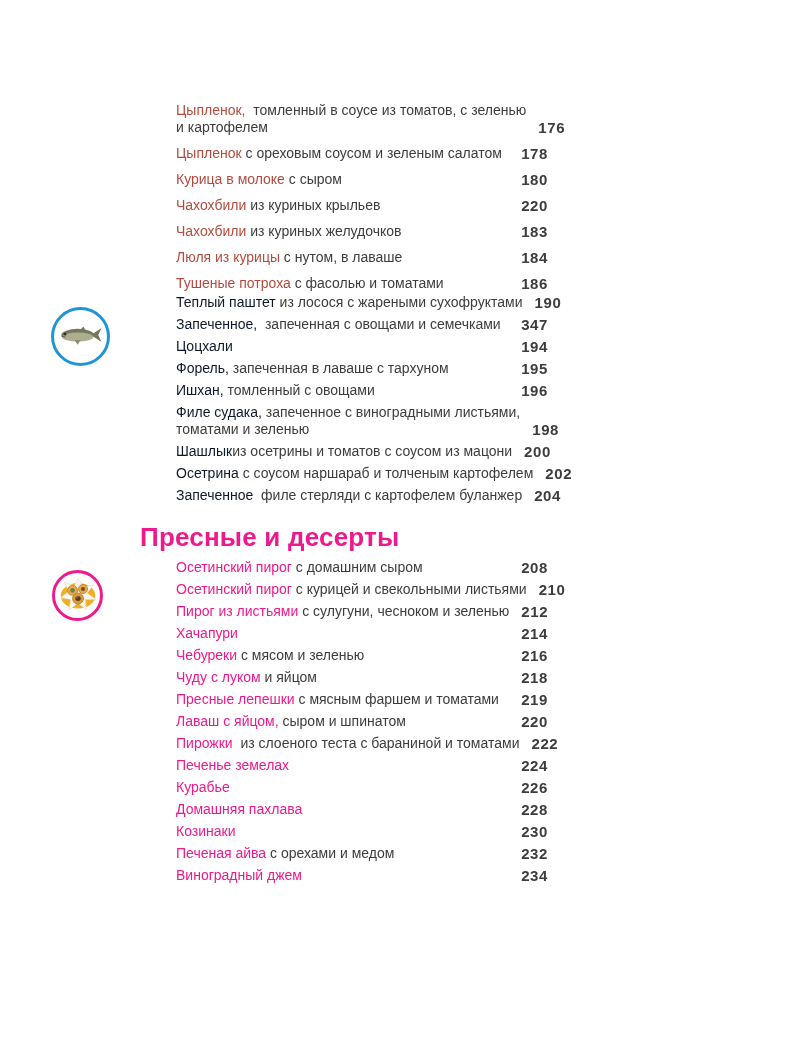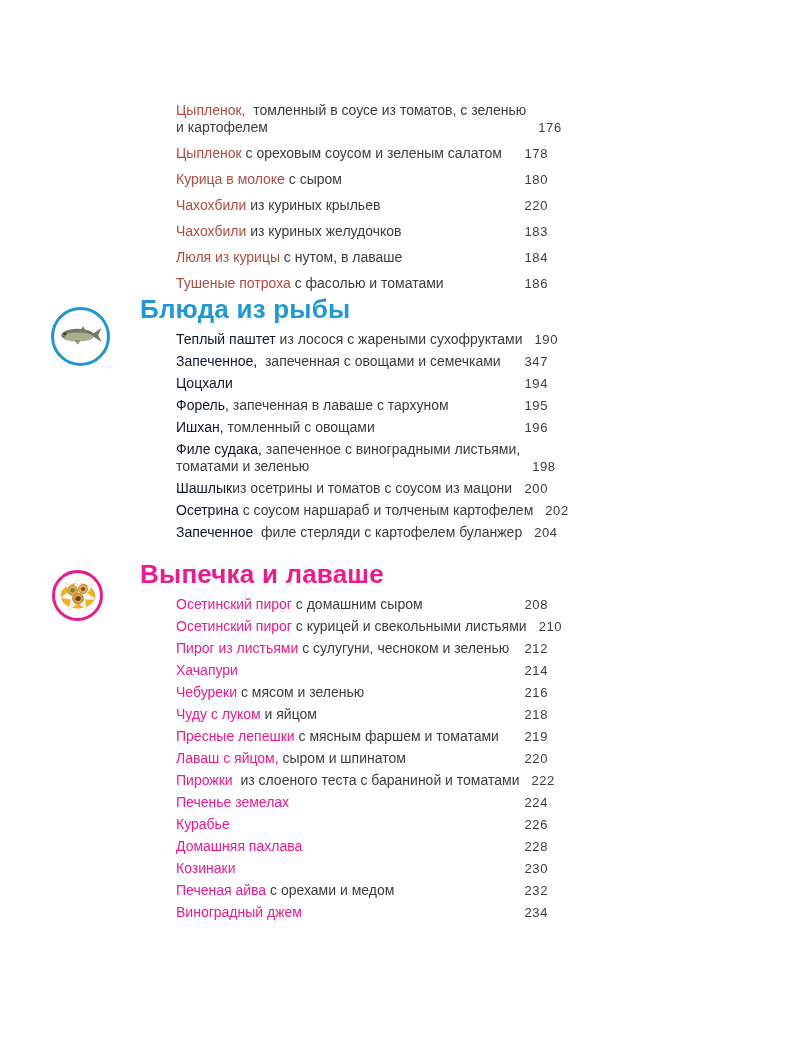--- a/index.html
+++ b/index.html
@@ -3,21 +3,21 @@
 <meta charset="utf-8">
 <style>
   html,body { margin:0; padding:0; background:#ffffff; }
   .page {
     position:relative; width:800px; height:1060px; background:#ffffff;
     font-family:"Liberation Sans", sans-serif; color:#3c3c3a; overflow:hidden;
   }
   .toc { position:absolute; left:140px; top:102px; width:408px; }
   .entry { display:flex; justify-content:space-between; align-items:flex-end;margin-left:36px; }
   .txt .ln { white-space:nowrap; font-size:14px; line-height:17px; }
-  .pg { font-size:13px; line-height:17px; letter-spacing:0.6px; color:#3c3c3a; padding-left:12px; }
+  .pg { font-size:15px; line-height:17px; letter-spacing:0.6px; color:#3c3c3a; padding-left:12px;font-weight:bold; }
   .sec-0 .entry + .entry { margin-top:9px; }
   .sec-1 .entry + .entry, .sec-2 .entry + .entry { margin-top:5px; }
   .sec-1 { margin-top:2px; }
   .sec-2 { margin-top:18px; }
   .heading { font-size:26px; line-height:30px; font-weight:bold; letter-spacing:0.2px; margin-bottom:7px; }
   .sec-0 .hl { color:#b24b3e; }
   .sec-1 .hl { color:#0f172a; }
   .sec-2 .hl { color:#ec1a8d; }
   .sec-1 .heading { color:#1e98d7; }
   .sec-2 .heading { color:#ec1a8d; }
@@ -112,21 +112,20 @@
       <div class="entry">
         <div class="txt">
           <div class="ln"><span class="hl">Тушеные потроха</span><span> с фасолью и томатами</span></div>
         </div>
         <div class="pg">186</div>
       </div>
 
     </div>
 
     <div class="sec sec-1">
-      <div class="heading">Блюда из рыбы</div>
 
       <div class="entry">
         <div class="txt">
           <div class="ln"><span class="hl">Теплый паштет</span><span> из лосося с жареными сухофруктами</span></div>
         </div>
         <div class="pg">190</div>
       </div>
 
       <div class="entry">
         <div class="txt">
@@ -181,21 +180,21 @@
       <div class="entry">
         <div class="txt">
           <div class="ln"><span class="hl">Запеченное</span><span>&nbsp; филе стерляди с картофелем буланжер</span></div>
         </div>
         <div class="pg">204</div>
       </div>
 
     </div>
 
     <div class="sec sec-2">
-      <div class="heading">Выпечка и лаваше</div>
+      <div class="heading">Пресные и десерты</div>
 
       <div class="entry">
         <div class="txt">
           <div class="ln"><span class="hl">Осетинский пирог</span><span> с домашним сыром</span></div>
         </div>
         <div class="pg">208</div>
       </div>
 
       <div class="entry">
         <div class="txt">

